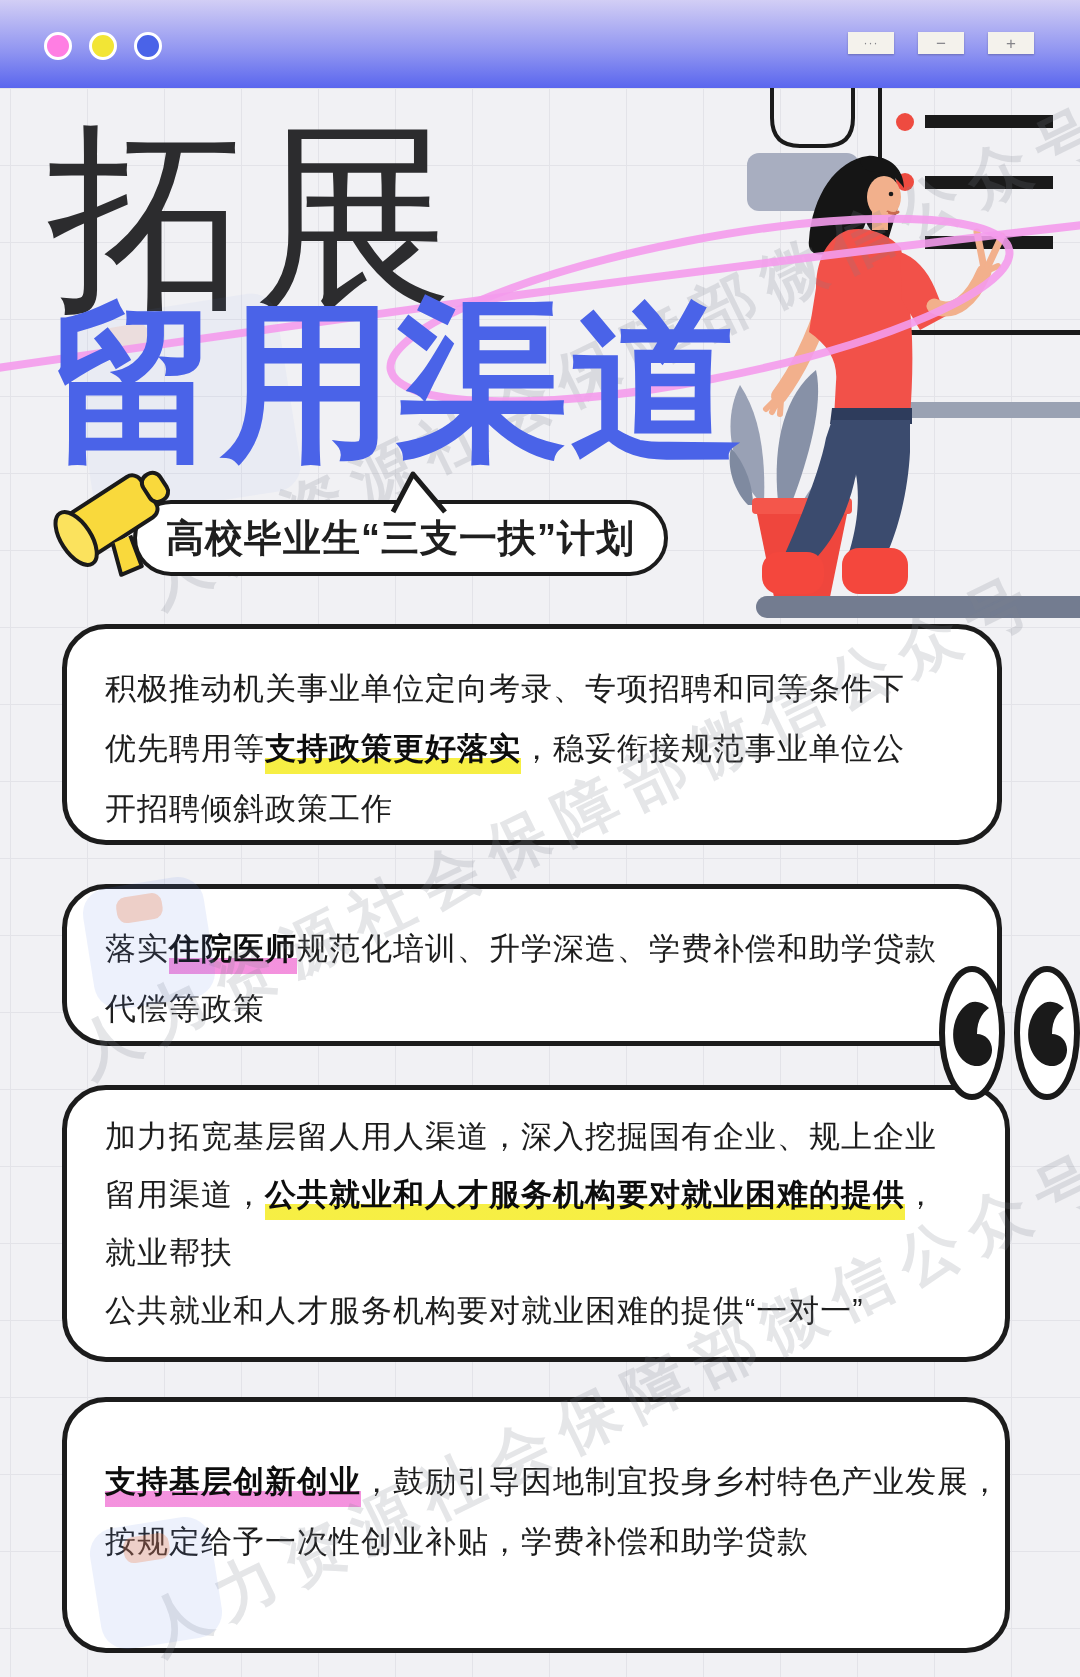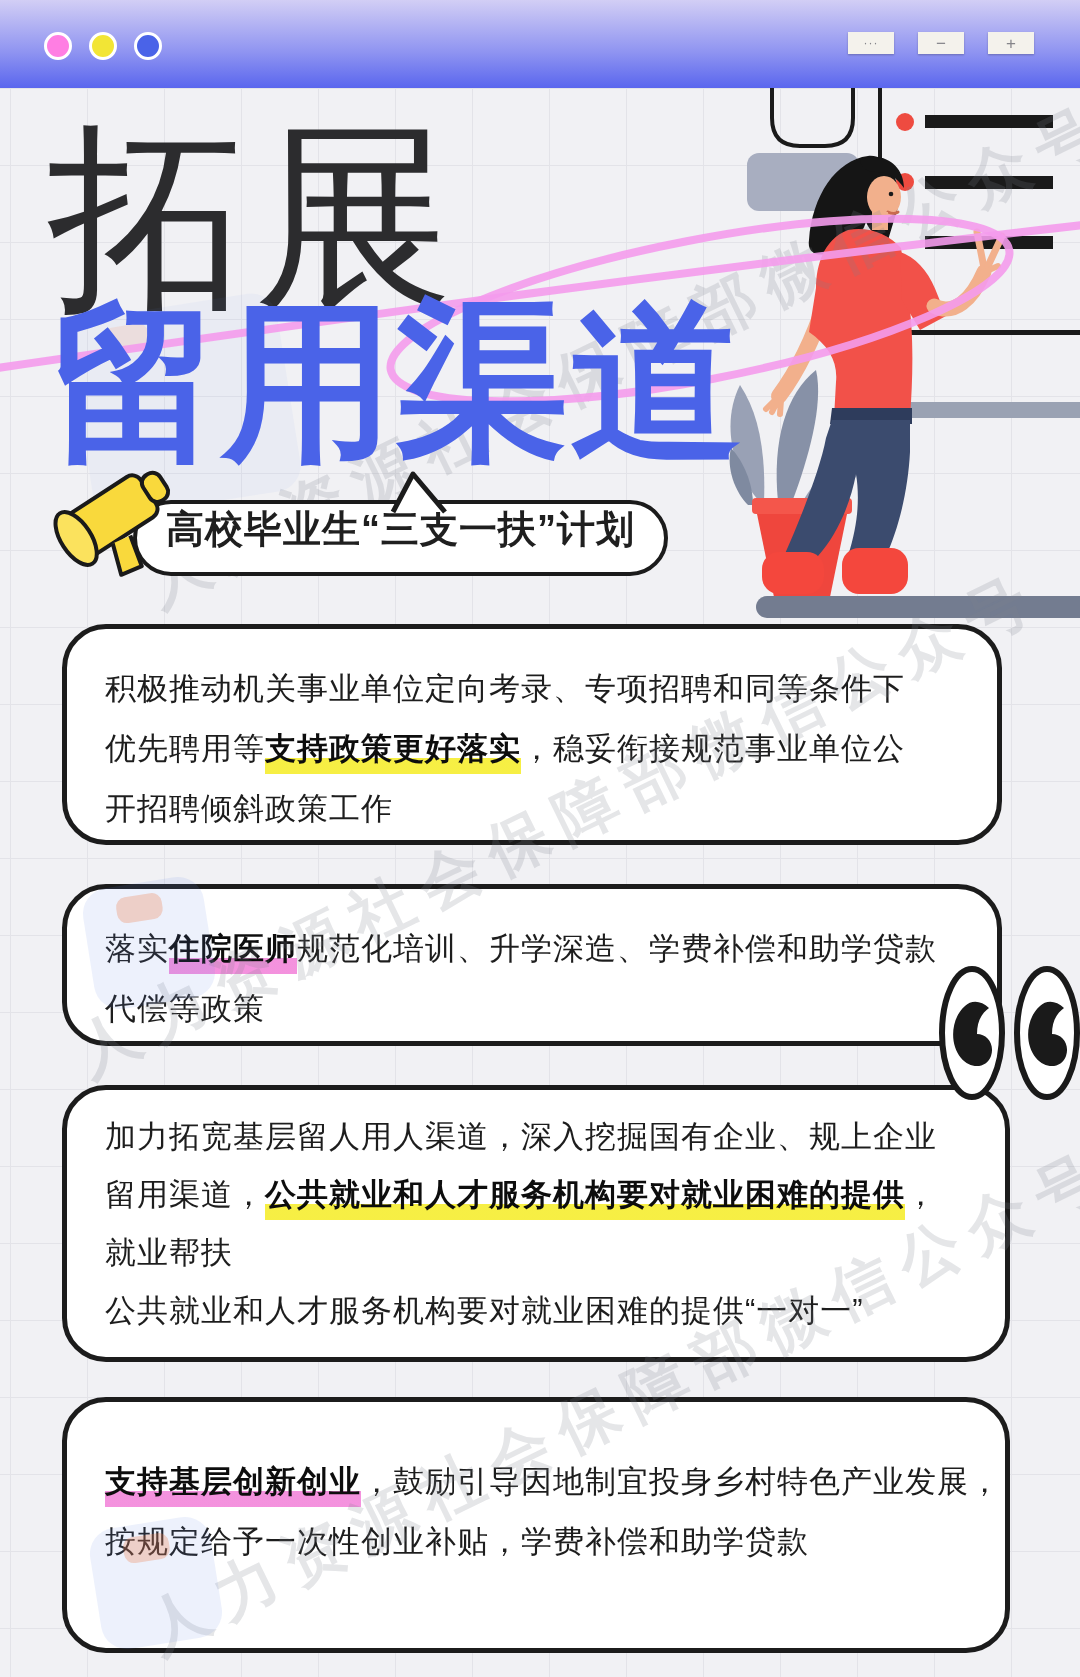--- a/index.html
+++ b/index.html
@@ -38,21 +38,21 @@
   }
   .title-blue{
     position:absolute; left:48px; top:296px; z-index:6;
     font-size:172px; font-weight:900; color:#4a63e8; letter-spacing:2px; line-height:1;
   }
 
   
   .bubble{
     position:absolute; left:133px; top:500px; width:527px; height:68px; z-index:7;
     background:#fff; border:4px solid #1b1b1b; border-radius:38px;
-    display:flex; justify-content:center;
+    display:flex; align-items:center; justify-content:center;
     font-size:38px; font-weight:600; color:#1f1f1f; letter-spacing:1px;
   }
   .bubble-tail{ position:absolute; left:250px; top:-36px; }
   .megaphone{ position:absolute; left:30px; top:440px; z-index:8; }
 
   
   .wm{
     position:absolute; z-index:4; white-space:nowrap;
     font-size:62px; font-weight:700; letter-spacing:14px;
     color:rgba(126,129,142,0.20);

